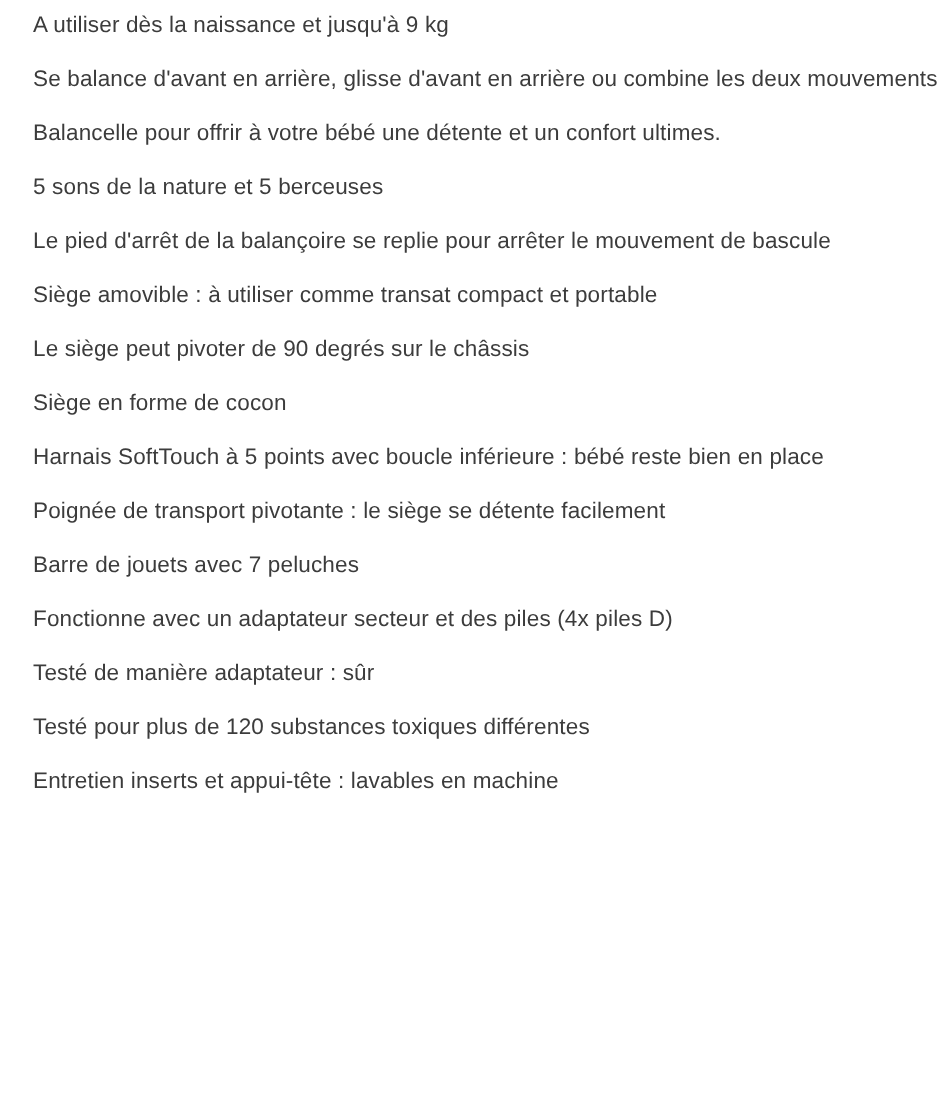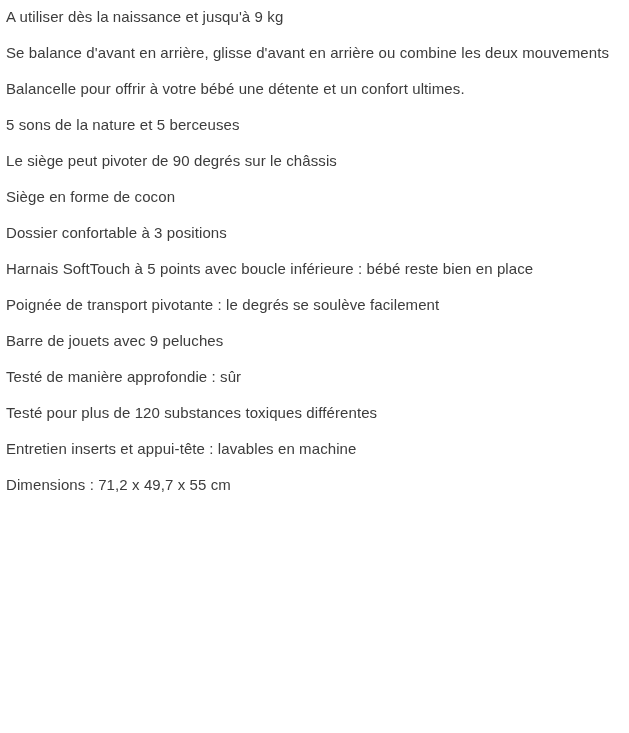--- a/index.html
+++ b/index.html
@@ -8,42 +8,43 @@
     background: #ffffff;
   }
   body {
     width: 629px;
     height: 733px;
     overflow: hidden;
     font-family: "Liberation Sans", "DejaVu Sans", sans-serif;
   }
   .feature-list {
     box-sizing: border-box;
-    padding: 7px 4px 0 6px;
+    padding: 7px 4px 0 22px;
   }
   .feature-line {
     margin: 0 0 16px 0;
     font-size: 15px;
     line-height: 20px;
     letter-spacing: 0.1px;
     color: #3c3c3c;
     white-space: nowrap;
   }
 </style>
 </head>
 <body>
 
 <div class="feature-list">
     <p class="feature-line">A utiliser dès la naissance et jusqu'à 9 kg</p>
     <p class="feature-line">Se balance d'avant en arrière, glisse d'avant en arrière ou combine les deux mouvements</p>
     <p class="feature-line">Balancelle pour offrir à votre bébé une détente et un confort ultimes.</p>
     <p class="feature-line">5 sons de la nature et 5 berceuses</p>
+    <p class="feature-line">Le pied d'arrêt de la balançoire se replie pour arrêter le mouvement de bascule</p>
+    <p class="feature-line">Siège amovible : à utiliser comme transat compact et portable</p>
     <p class="feature-line">Le siège peut pivoter de 90 degrés sur le châssis</p>
     <p class="feature-line">Siège en forme de cocon</p>
-    <p class="feature-line">Dossier confortable à 3 positions</p>
     <p class="feature-line">Harnais SoftTouch à 5 points avec boucle inférieure : bébé reste bien en place</p>
-    <p class="feature-line">Poignée de transport pivotante : le degrés se soulève facilement</p>
-    <p class="feature-line">Barre de jouets avec 9 peluches</p>
-    <p class="feature-line">Testé de manière approfondie : sûr</p>
+    <p class="feature-line">Poignée de transport pivotante : le siège se détente facilement</p>
+    <p class="feature-line">Barre de jouets avec 7 peluches</p>
+    <p class="feature-line">Fonctionne avec un adaptateur secteur et des piles (4x piles D)</p>
+    <p class="feature-line">Testé de manière adaptateur : sûr</p>
     <p class="feature-line">Testé pour plus de 120 substances toxiques différentes</p>
     <p class="feature-line">Entretien inserts et appui-tête : lavables en machine</p>
-    <p class="feature-line">Dimensions : 71,2 x 49,7 x 55 cm</p>
   </div>
 
 </body></html>

